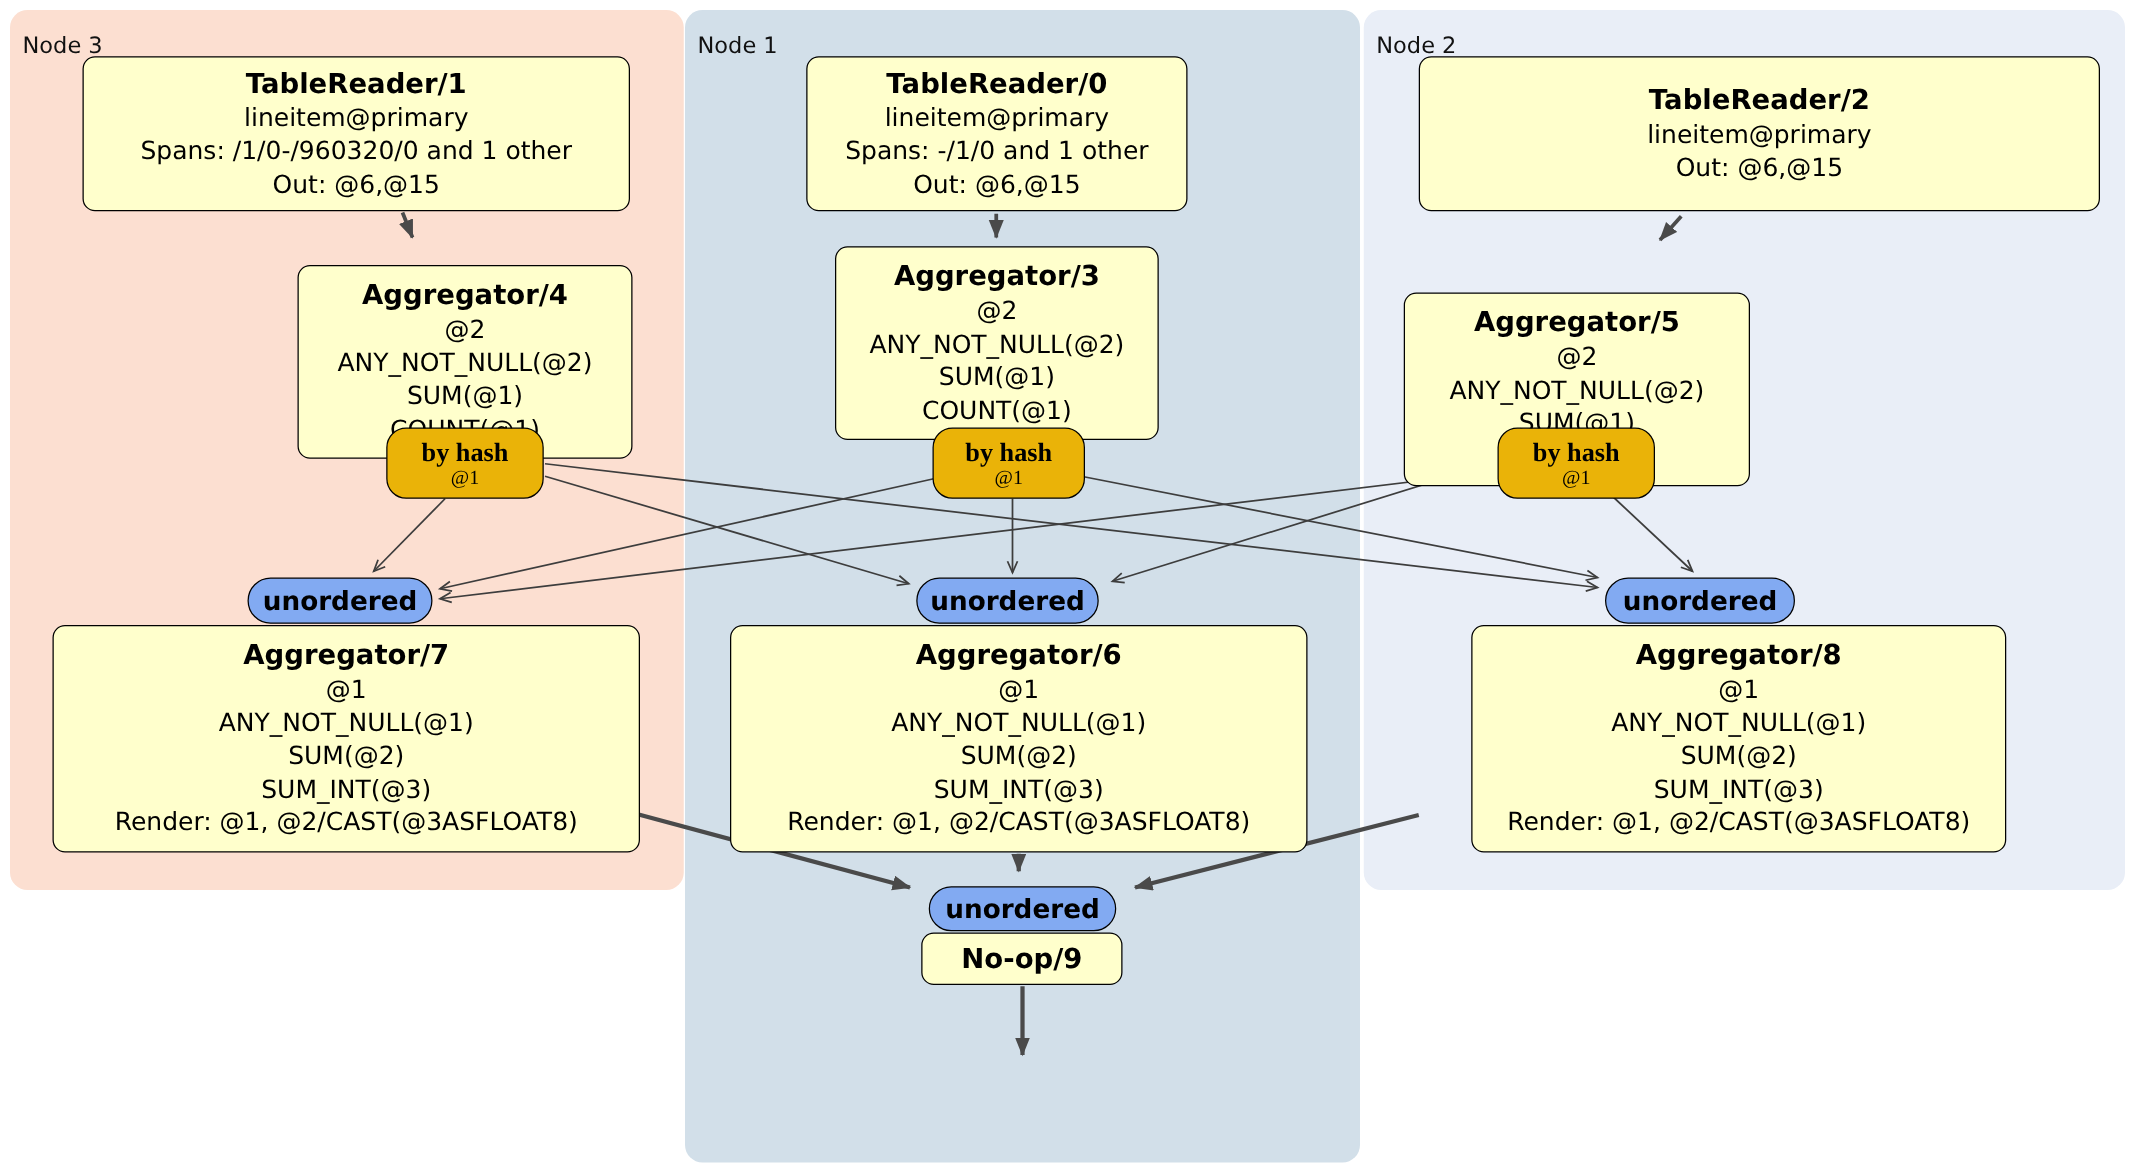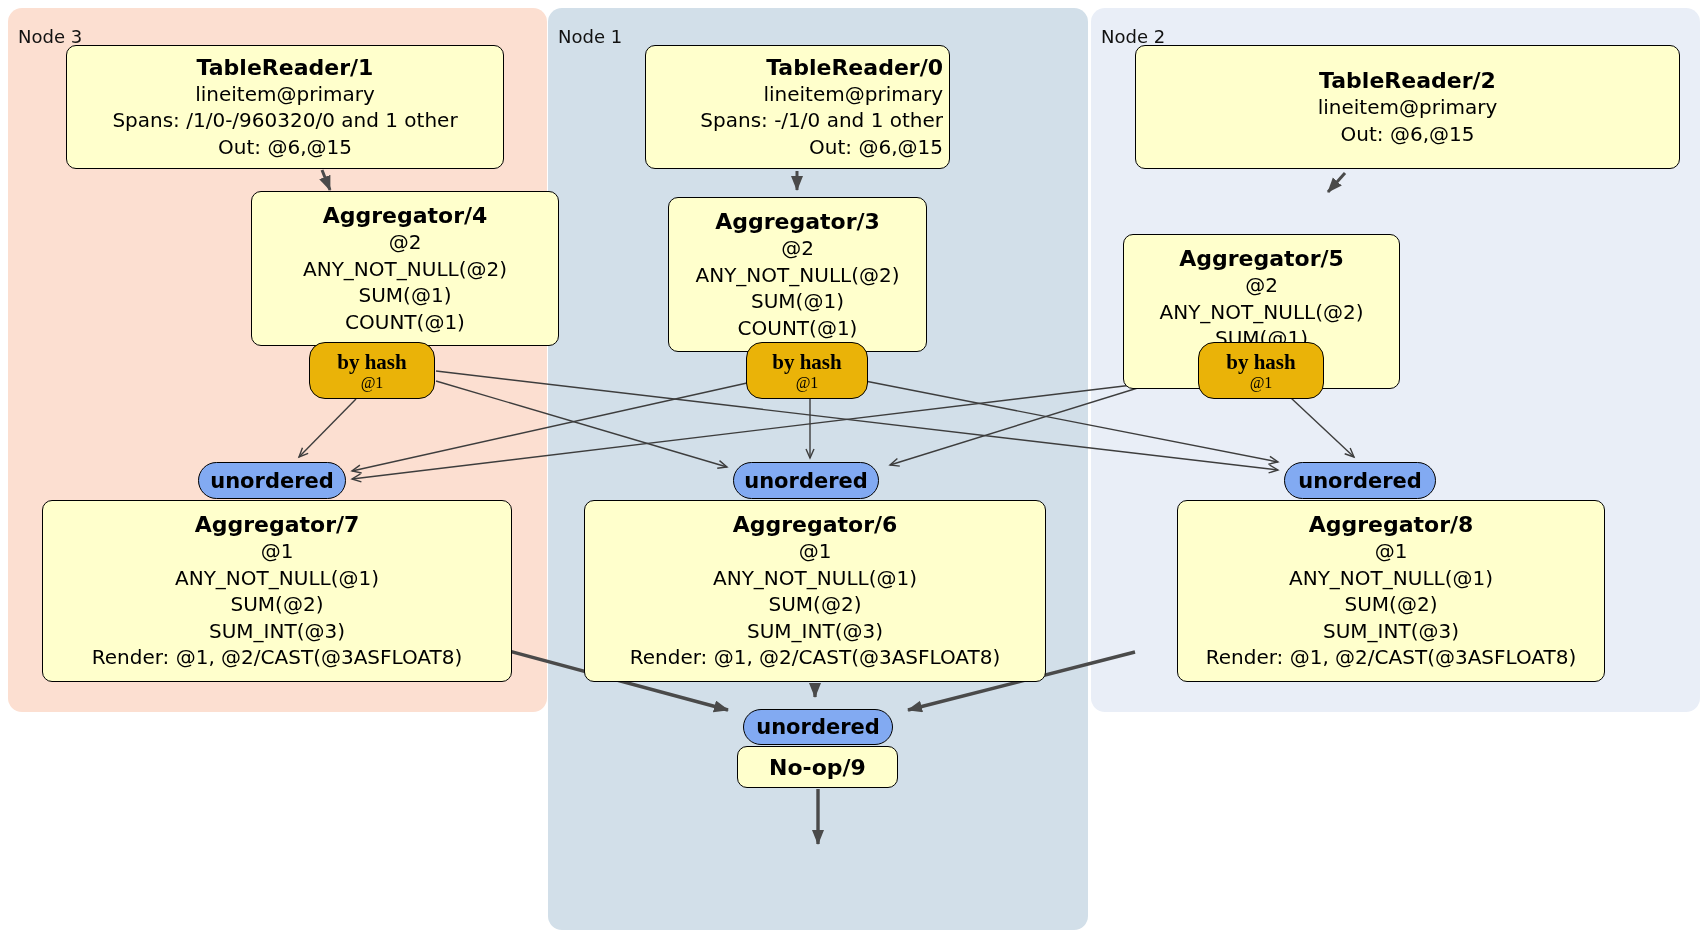--- a/index.html
+++ b/index.html
@@ -86,42 +86,42 @@
 
     <line class="e-thick" x1="818" y1="789" x2="818" y2="844" marker-end="url(#mthk)"></line>
   </svg>
 
   <div class="nbox" style="left:66px; top:45px; width:438px; height:124px;">
     <div class="nbox-title">TableReader/1</div>
     <div class="nbox-line">lineitem@primary</div>
     <div class="nbox-line">Spans: /1/0-/960320/0 and 1 other</div>
     <div class="nbox-line">Out: @6,@15</div>
   </div>
-  <div class="nbox" style="left:238px; top:191px; width:308px; height:155px;margin-left:13px;">
+  <div class="nbox" style="left:238px; top:212px; width:268px; height:155px;">
     <div class="nbox-title">Aggregator/4</div>
     <div class="nbox-line">@2</div>
     <div class="nbox-line">ANY_NOT_NULL(@2)</div>
     <div class="nbox-line">SUM(@1)</div>
     <div class="nbox-line">COUNT(@1)</div>
   </div>
   <div class="router" style="left:309px; top:342px; width:126px; height:57px;">
     <div class="router-label">by hash</div>
     <div class="router-sub">@1</div>
   </div>
   <div class="sync" style="left:198px; top:462px; width:148px; height:37px;">unordered</div>
   <div class="nbox" style="left:42px; top:500px; width:470px; height:182px;">
     <div class="nbox-title">Aggregator/7</div>
     <div class="nbox-line">@1</div>
     <div class="nbox-line">ANY_NOT_NULL(@1)</div>
     <div class="nbox-line">SUM(@2)</div>
     <div class="nbox-line">SUM_INT(@3)</div>
     <div class="nbox-line">Render: @1, @2/CAST(@3ASFLOAT8)</div>
   </div>
 
-  <div class="nbox" style="left:645px; top:45px; width:305px; height:124px;align-items:flex-end;">
+  <div class="nbox" style="left:645px; top:45px; width:305px; height:124px;">
     <div class="nbox-title">TableReader/0</div>
     <div class="nbox-line">lineitem@primary</div>
     <div class="nbox-line">Spans: -/1/0 and 1 other</div>
     <div class="nbox-line">Out: @6,@15</div>
   </div>
   <div class="nbox" style="left:668px; top:197px; width:259px; height:155px;">
     <div class="nbox-title">Aggregator/3</div>
     <div class="nbox-line">@2</div>
     <div class="nbox-line">ANY_NOT_NULL(@2)</div>
     <div class="nbox-line">SUM(@1)</div>

